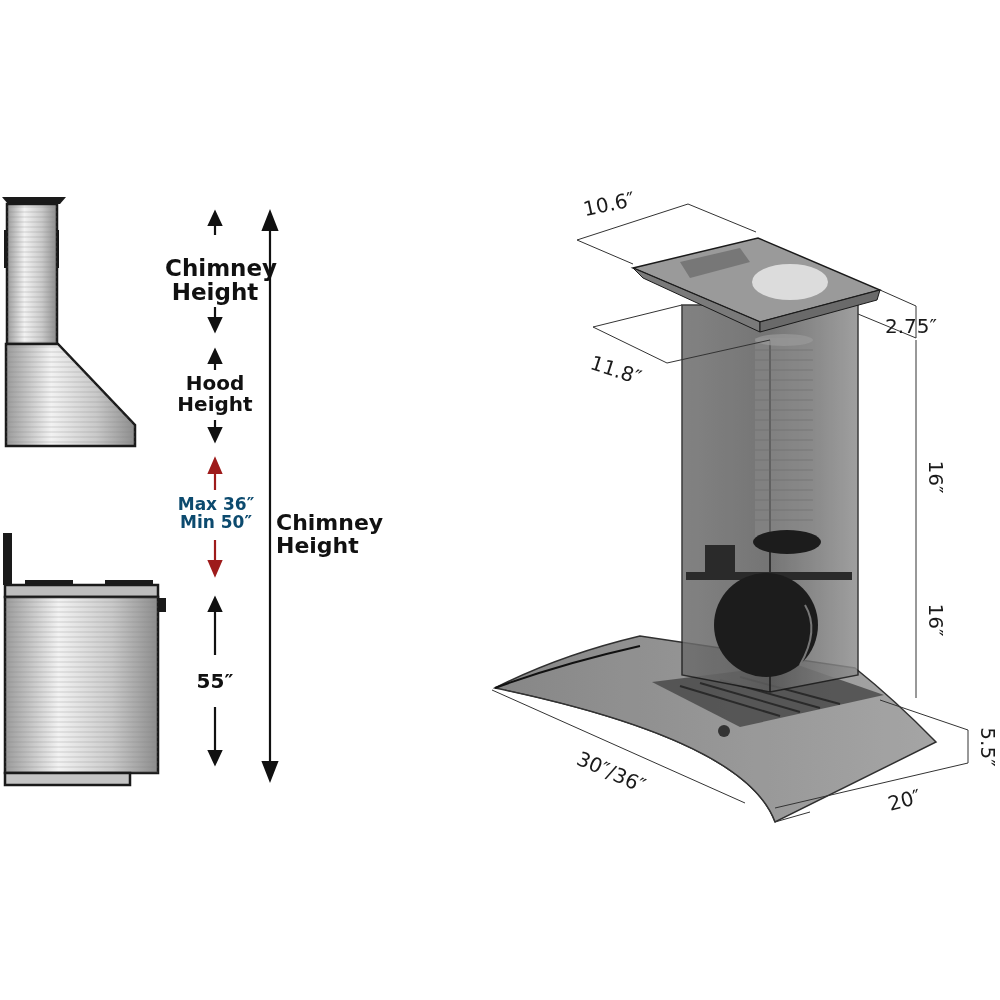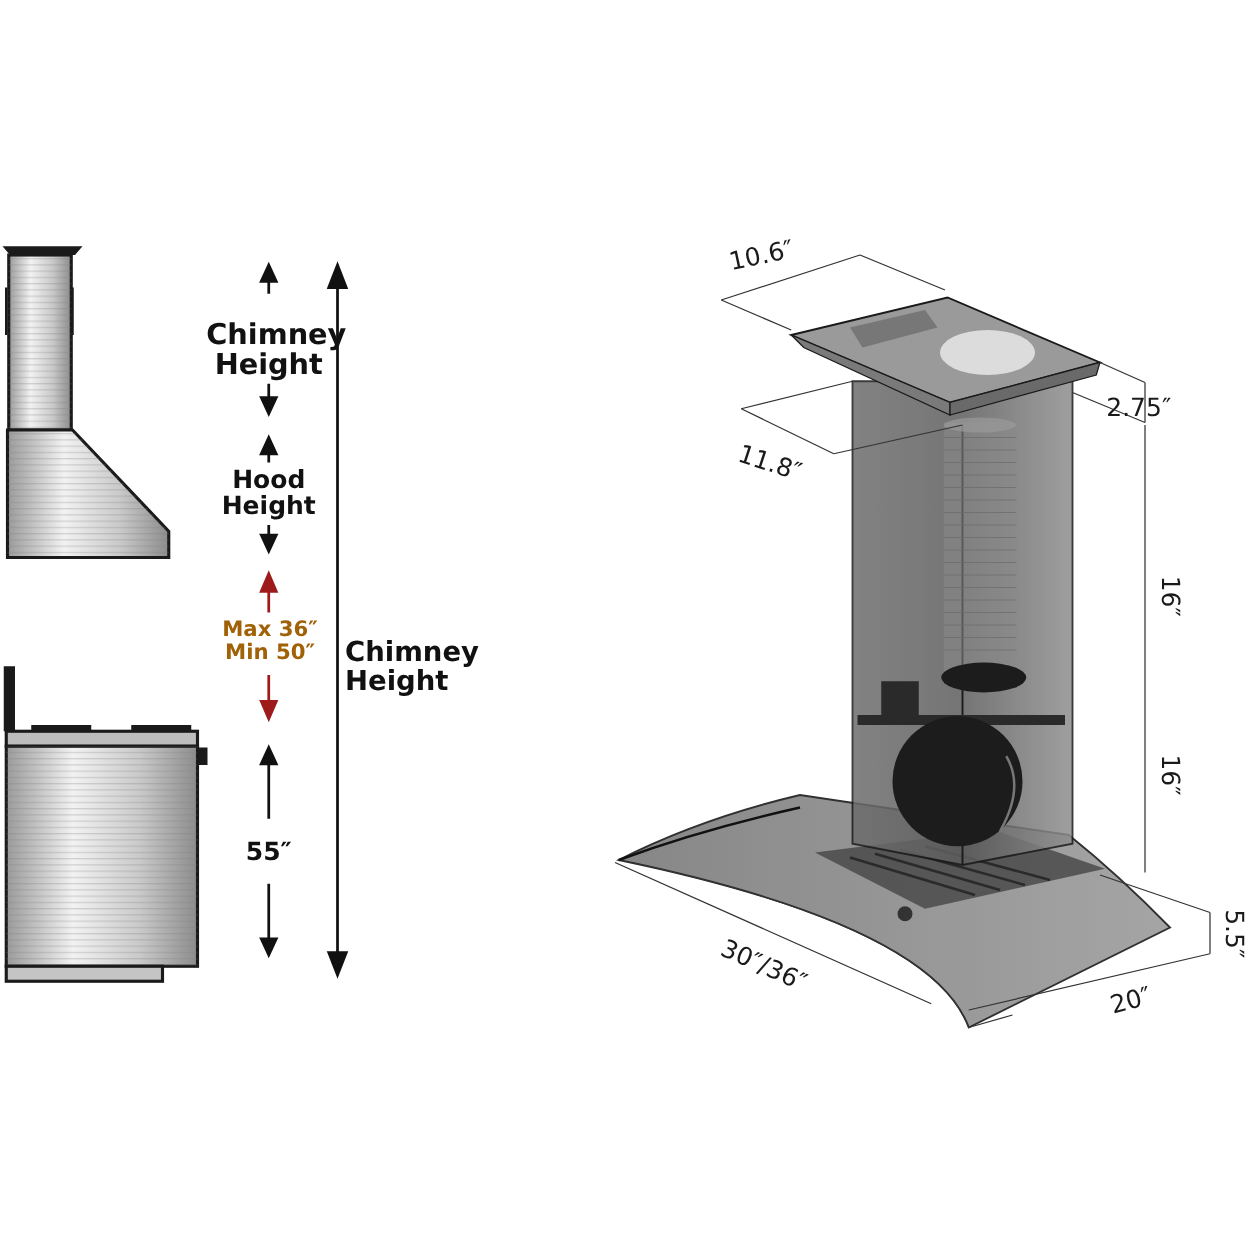--- a/index.html
+++ b/index.html
@@ -1,18 +1,18 @@
 <!DOCTYPE html>
 <html><head>
 <meta charset="utf-8">
 <style>
   html, body { margin:0; padding:0; background:#ffffff; }
   body { width:1000px; height:1000px; position:relative; overflow:hidden; font-family:"DejaVu Sans", sans-serif; }
   .lbl { position:absolute; font-family:"DejaVu Sans", sans-serif; font-weight:bold; color:#111; text-align:center; line-height:1.05; }
-  .lbl-red { color:#a16207; }
+  .lbl-red { color:#0c4a6e; }
   .dim { position:absolute; font-family:"DejaVu Sans", sans-serif; color:#1a1a1a; font-size:20px; white-space:nowrap; }
   svg { position:absolute; left:0; top:0; }
 </style>
 </head>
 <body>
 
 <svg width="1000" height="1000" viewBox="0 0 1000 1000">
   <defs>
     <linearGradient id="steel" x1="0" y1="0" x2="1" y2="0">
       <stop offset="0" stop-color="#9a9a9a"></stop>

